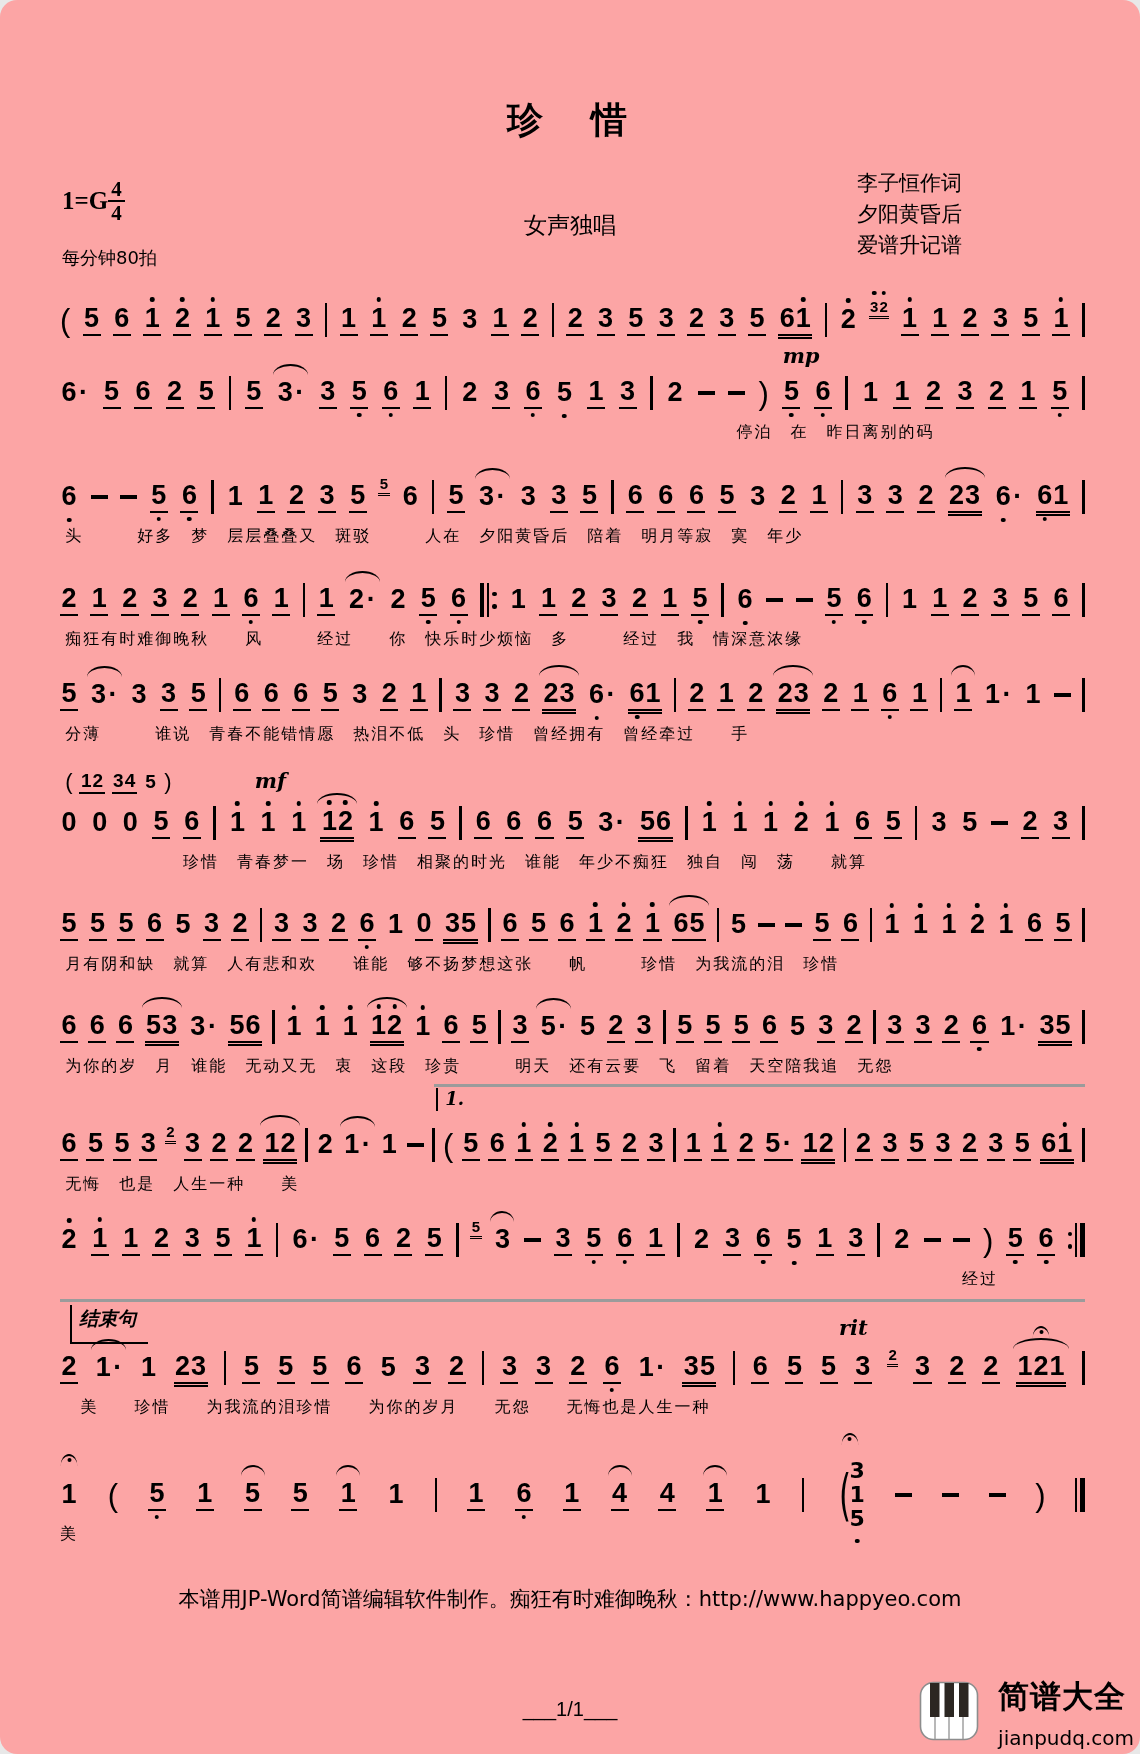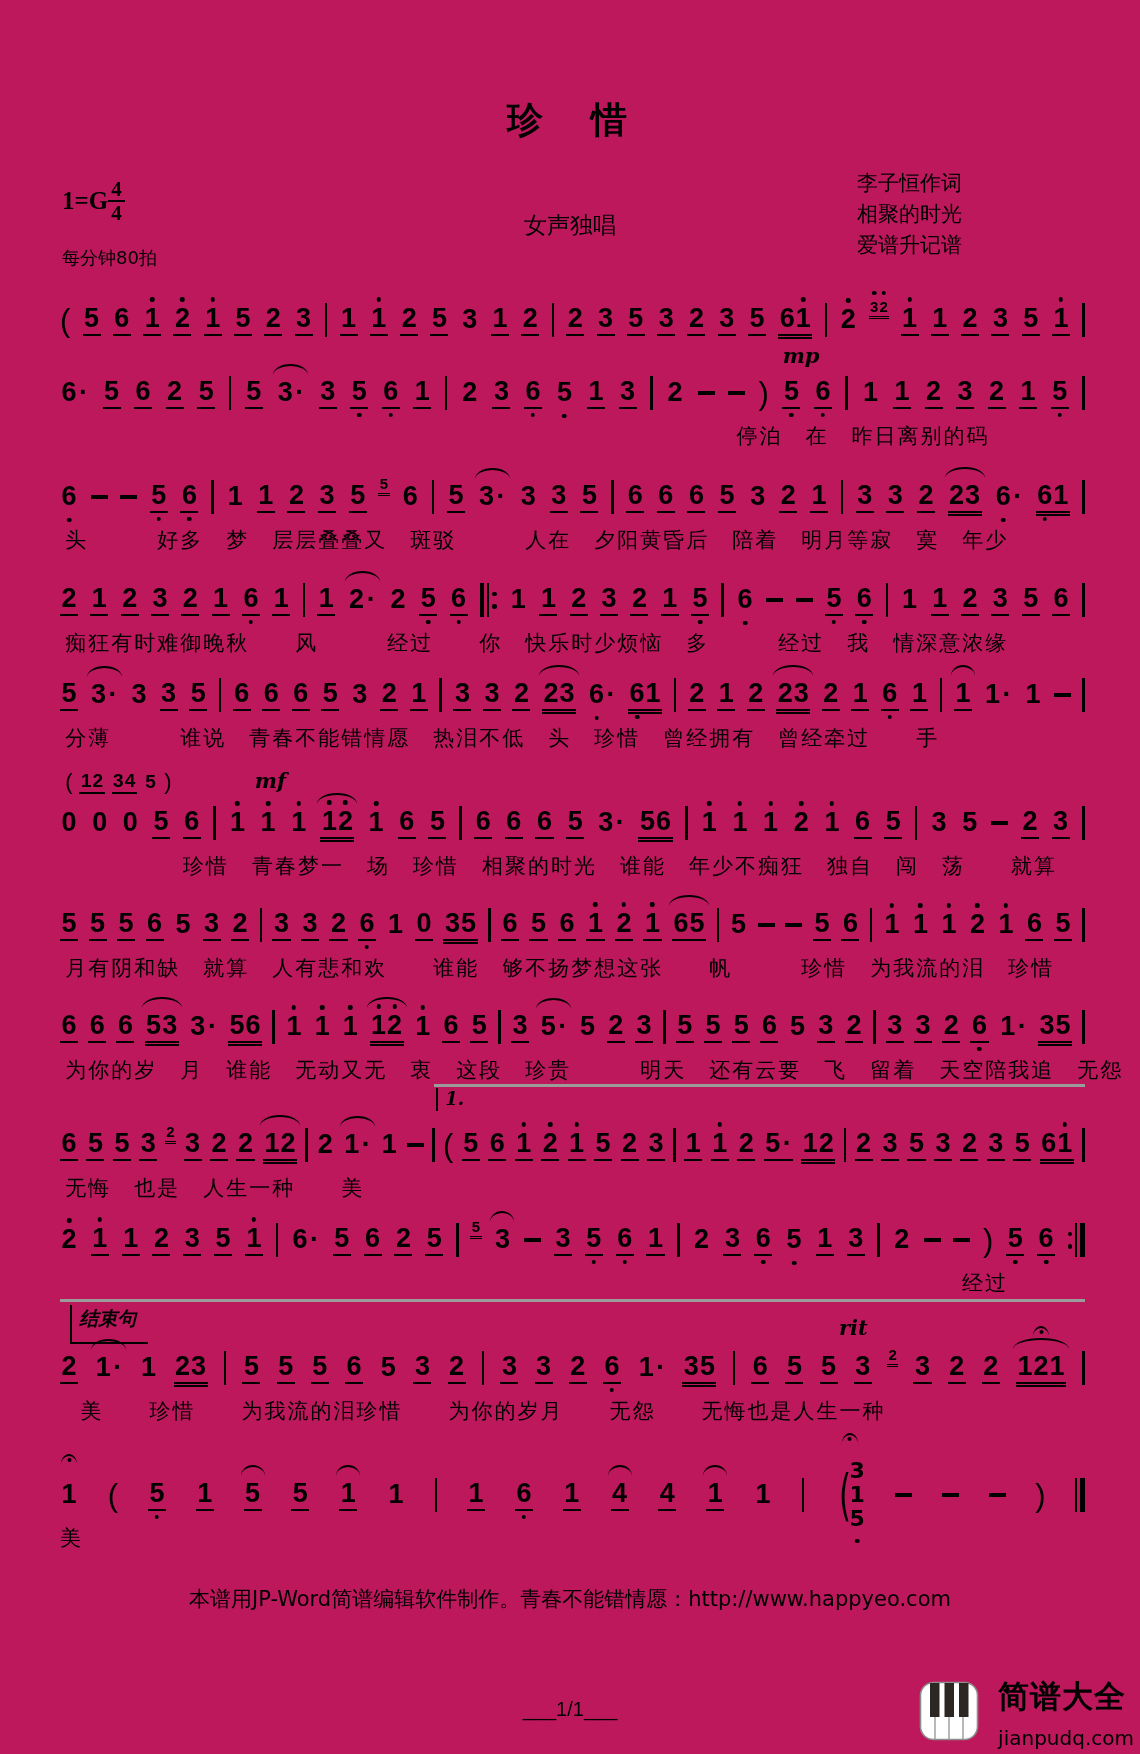--- a/index.html
+++ b/index.html
@@ -1,17 +1,17 @@
 <!DOCTYPE html>
 <html><head>
 <meta charset="utf-8">
 <style>
   html,body{margin:0;padding:0;background:#e8e8e8;}
-  .page{position:relative;width:1140px;height:1754px;background:#be185d;margin:0 auto;
-        font-family:"DejaVu Sans",sans-serif;color:#000;overflow:hidden;}
+  .page{position:relative;width:1140px;height:1754px;background:#fca5a5;margin:0 auto;
+        font-family:"DejaVu Sans",sans-serif;color:#000;overflow:hidden;border-radius:17px;}
   
   .title{position:absolute;top:96px;left:0;width:100%;text-align:center;
          font-family:"DejaVu Serif",serif;font-size:36px;font-weight:700;letter-spacing:6px;}
   .keysig{position:absolute;top:178px;left:62px;font-weight:700;font-size:25px;
           font-family:"Liberation Serif",serif;display:flex;align-items:center;}
   .frac{display:inline-flex;flex-direction:column;align-items:center;font-size:21px;line-height:1.05;}
   .frac .ft{border-bottom:2.5px solid #000;padding:0 3px;}
   .subtitle{position:absolute;top:188px;left:0;width:100%;text-align:center;font-size:23px;margin-top:22px;}
   .credits{position:absolute;top:168px;right:178px;text-align:left;font-size:21px;line-height:31px;}
   .tempo{position:absolute;top:246px;left:62px;font-size:18px;}
@@ -44,21 +44,21 @@
   .paren{font-family:"Liberation Sans",sans-serif;font-size:31px;font-weight:400;line-height:1;}
   .rpt{display:inline-flex;align-items:center;gap:3px;height:34px;}
   .bt{width:4.5px;height:34px;background:#000;}
   .bn{width:2px;height:34px;background:#000;}
   .dc{display:flex;flex-direction:column;gap:8px;}
   .dc i{width:4.5px;height:4.5px;background:#000;border-radius:50%;display:block;}
   .chord{display:inline-flex;align-items:center;position:relative;}
   .arp{font-size:56px;font-weight:400;transform:scaleX(.55);margin-right:-7px;line-height:.9;}
   .chord .col{display:flex;flex-direction:column;align-items:center;}
   .chord .col .d{font-size:22px;line-height:1.1;font-weight:700;}
-  .lyrics{position:absolute;top:48px;white-space:nowrap;font-size:21px;letter-spacing:2px;text-align:right;}
+  .lyrics{position:absolute;top:48px;white-space:nowrap;font-size:16px;letter-spacing:2px;text-align:right;}
   .ann-dyn{position:absolute;font-family:"DejaVu Serif",serif;font-style:italic;font-weight:700;font-size:21px;}
   .mini{position:absolute;display:flex;align-items:center;gap:7px;}
   .mini .note{font-size:19px;}
   .mini .paren{font-size:22px;}
   .volta{position:absolute;border-top:3px solid #9b9b9b;height:24px;}
   .volta-num{position:absolute;left:2px;top:1px;border-left:2.5px solid #000;padding:0 0 2px 7px;
         font-family:"DejaVu Serif",serif;font-style:italic;font-weight:700;font-size:18px;}
   .grayline{position:absolute;height:0;border-top:3.5px solid #9b9b9b;}
   .endlabel{position:absolute;border-left:2.5px solid #000;border-bottom:2.5px solid #000;
         padding:1px 12px 10px 7px;font-family:"DejaVu Serif",serif;font-style:italic;font-weight:700;font-size:19px;}
@@ -83,21 +83,21 @@
     <span class="frac">
       <span class="ft">4</span>
       <span>4</span>
     </span>
   </div>
 
   <div class="subtitle">女声独唱</div>
 
   <div class="credits">
     <div>李子恒作词</div>
-    <div>相聚的时光</div>
+    <div>夕阳黄昏后</div>
     <div>爱谱升记谱</div>
   </div>
 
   <div class="tempo">每分钟80拍</div>
 
   <div id="score">
       <div class="system" style="top: 301px;">
         <div class="noterow">
           <span class="paren">(</span>
           <span class="note"><span class="body u1">
@@ -1324,21 +1324,21 @@
           <span class="rpt">
             <span class="bn"></span>
             <span class="bt"></span>
           </span>
         </div>
         <div class="lyrics" style="left: 0%;">美</div>
       </div>
     </div>
 
   <div class="maker">
-    <span>本谱用JP-Word简谱编辑软件制作。青春不能错情愿：</span><a href="#">http://www.happyeo.com</a>
+    <span>本谱用JP-Word简谱编辑软件制作。痴狂有时难御晚秋：</span><a href="#">http://www.happyeo.com</a>
   </div>
 
   <div class="pageno">___1/1___</div>
 
   <div class="logo">
     <span>
       <svg width="60" height="60" viewBox="0 0 60 60">
         <rect x="1.5" y="1.5" width="57" height="57" rx="13" fill="#ffffff" stroke="#8d8d8d" stroke-width="1.6"></rect>
         <line x1="16" y1="34" x2="16" y2="58" stroke="#9a9a9a" stroke-width="1.4"></line>
         <line x1="30" y1="34" x2="30" y2="58" stroke="#9a9a9a" stroke-width="1.4"></line>

